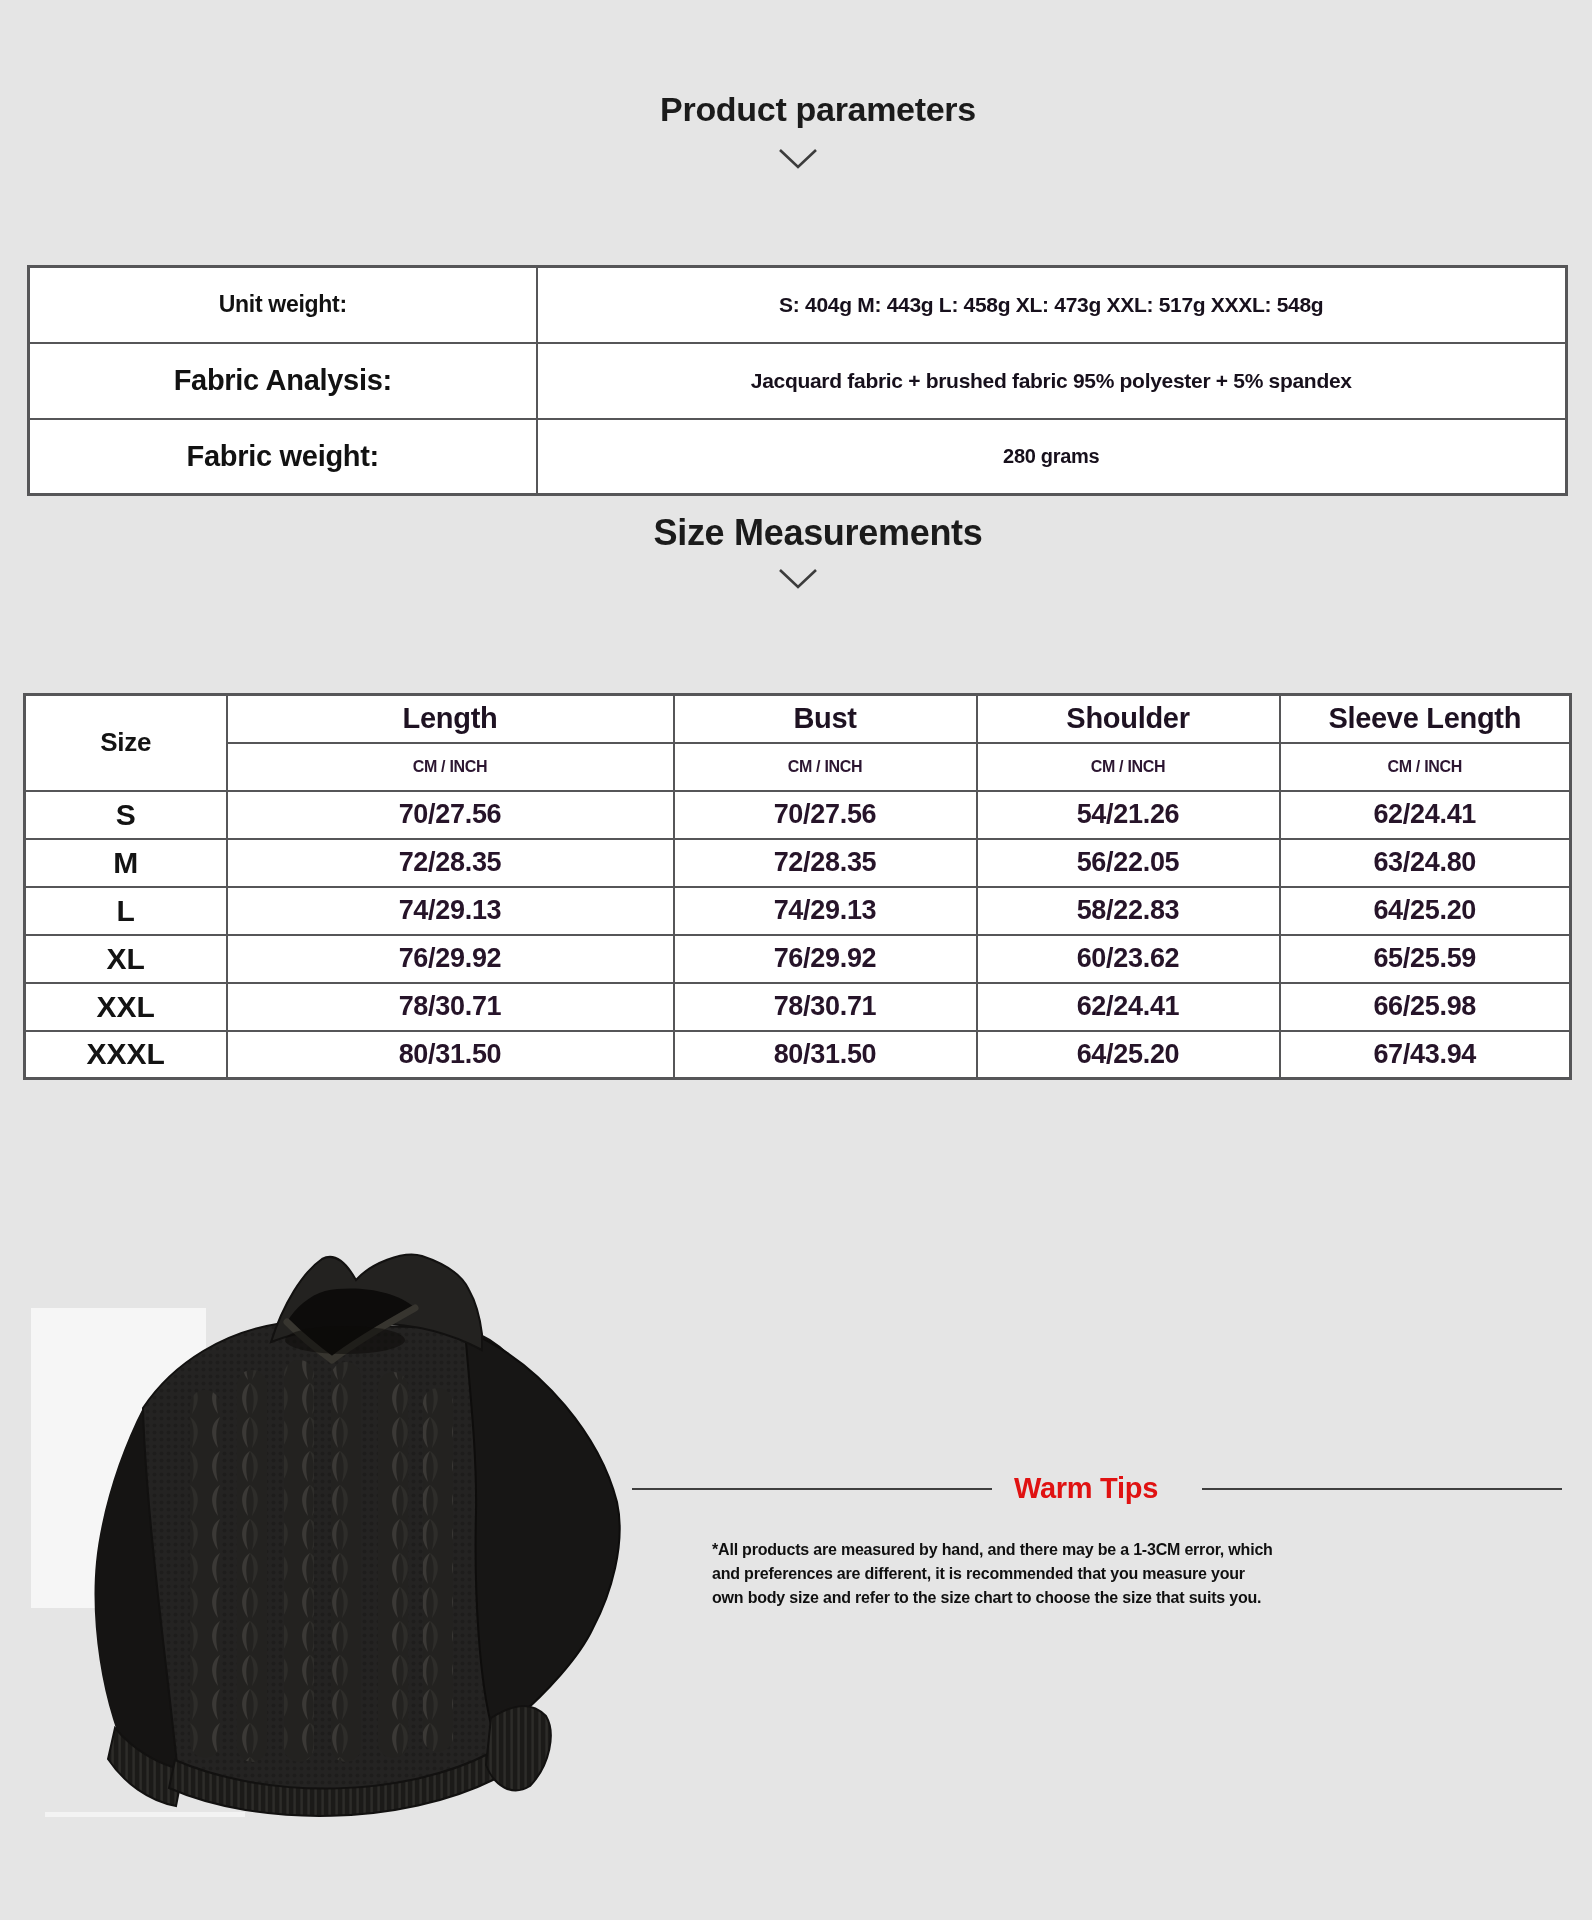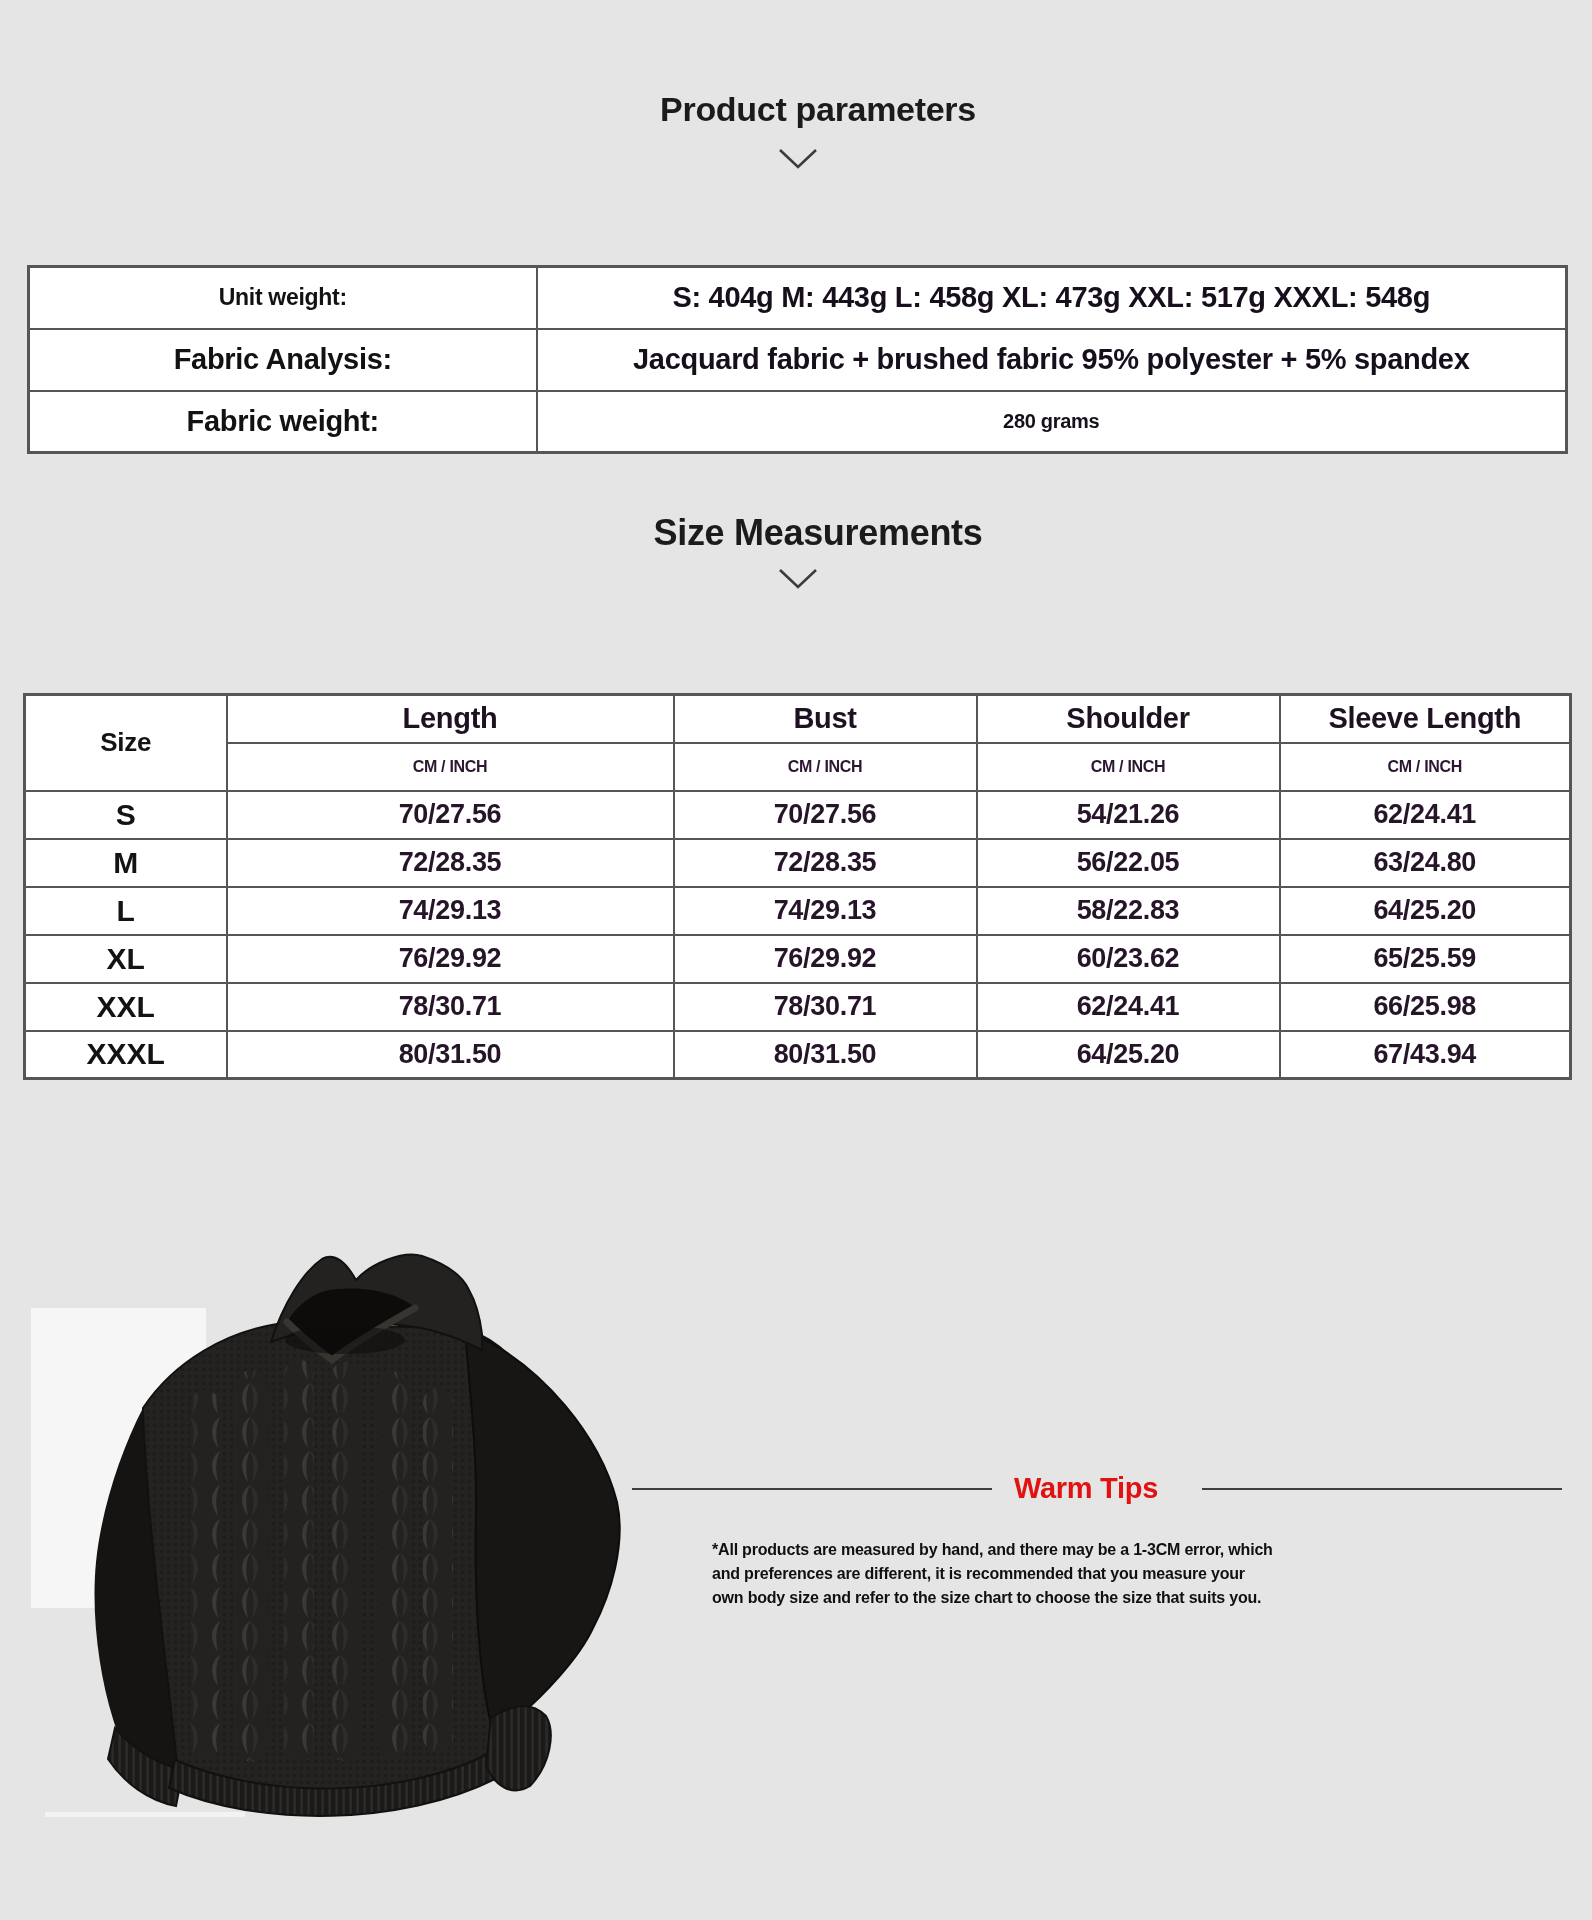--- a/index.html
+++ b/index.html
@@ -29,24 +29,24 @@
   #chev-1 { top:148px; }
   #chev-2 { top:568px; }
 
   
   table { border-collapse:collapse; table-layout:fixed; background:#fff; }
   td, th { border:2px solid #565658; text-align:center; vertical-align:middle;
            font-weight:bold; letter-spacing:-0.3px; overflow:hidden; }
 
   
   #params-table { position:absolute; left:27px; top:265px; width:1538px; border:3px solid #565658; }
-  #params-table td { height:62px; color:#17101c; }
+  #params-table td { height:76px; color:#17101c; }
   #params-table tr td:first-child { font-size:29px; color:#121212; }
   #params-table tr:first-child td:first-child { font-size:23px; }
-  #params-table td.val { font-size:29px; }
+  #params-table td.val { font-size:21px; }
   #params-table tr:last-child td.val { font-size:20px; }
 
   
   #size-table { position:absolute; left:23px; top:693px; width:1546px; border:3px solid #565658; }
   #size-table th, #size-table td { height:48px; }
   #size-table th.col-head { font-size:29px; color:#1e1222; }
   #size-table th.unit     { font-size:16px; color:#2c1631; }
   #size-table th.size-head{ font-size:26px; color:#141414; }
   #size-table td          { font-size:27px; color:#261429; }
   #size-table td.size-col { font-size:30px; color:#131313; letter-spacing:0; }

